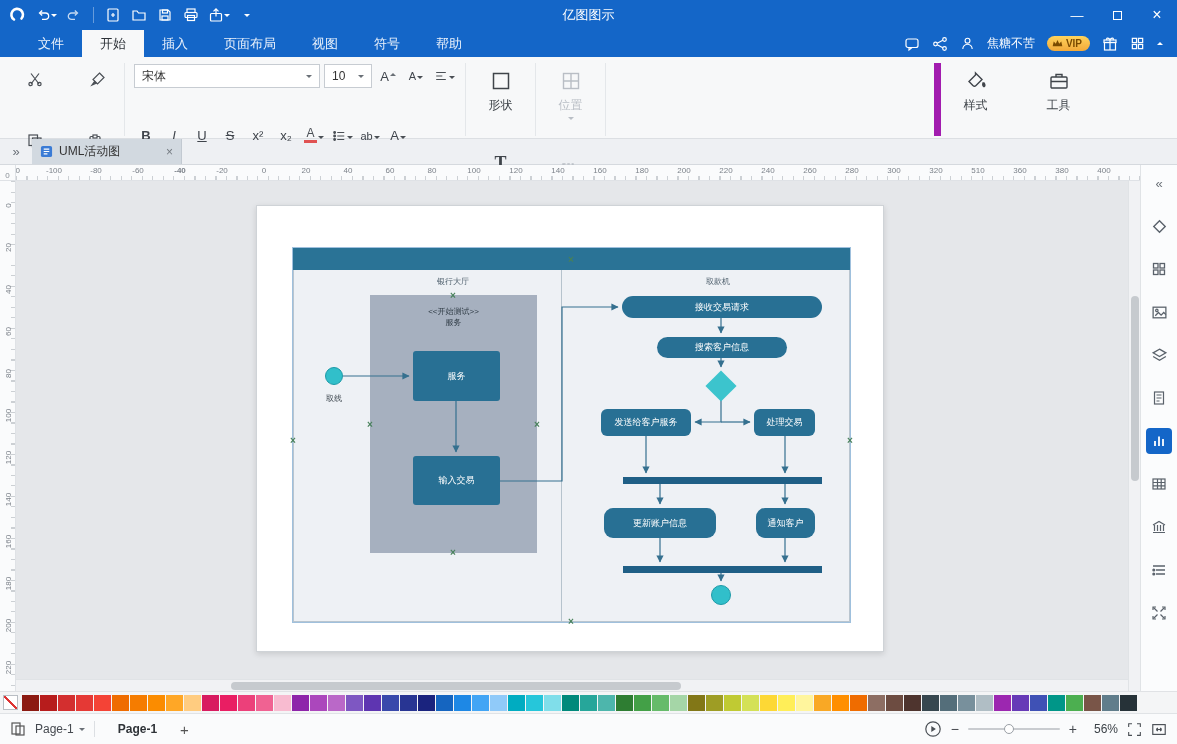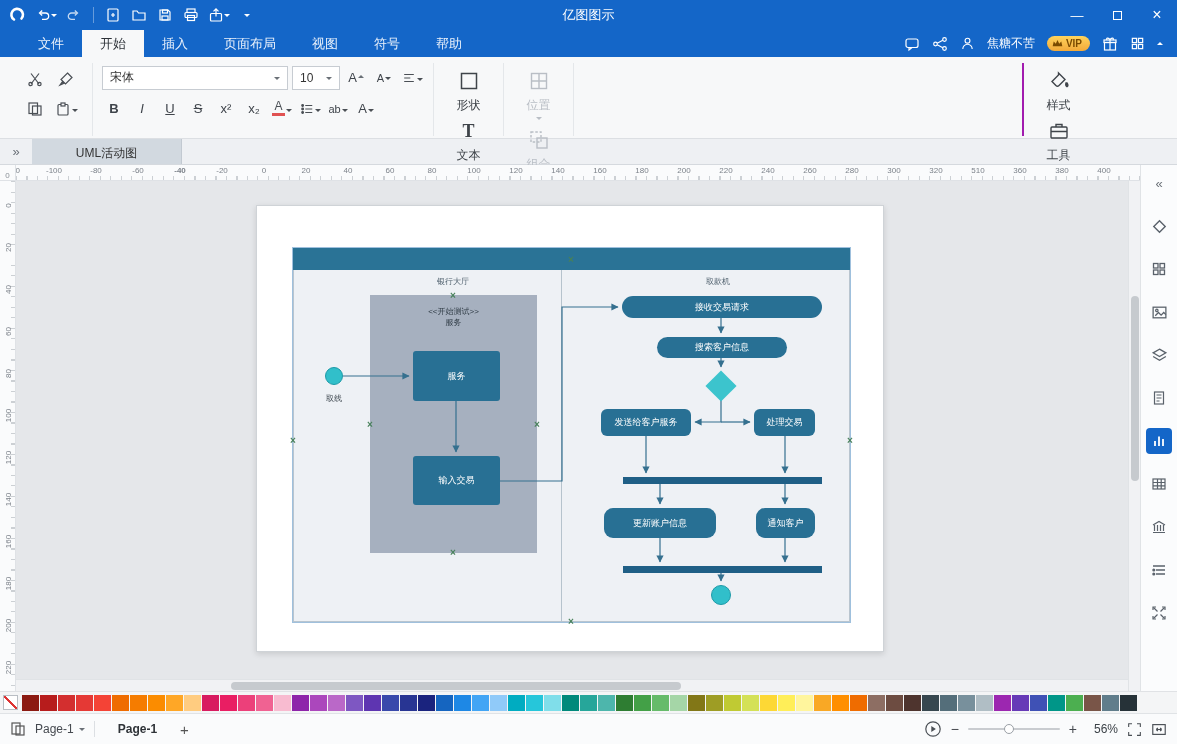--- a/index.html
+++ b/index.html
@@ -24,46 +24,46 @@
   
   .menubar{height:27px;background:var(--blue);display:flex;align-items:stretch;color:#eaf1fb;font-size:13px;padding-left:20px;}
   .menu-item{display:flex;align-items:center;padding:0 18px;cursor:default;}
   .menu-item.active{background:var(--ribbon);color:#2d3238;}
   .mb-right{margin-left:auto;display:flex;align-items:center;gap:12px;padding-right:14px;color:#fff;}
   .user-name{font-size:12px;}
   .vip{display:flex;align-items:center;gap:3px;background:linear-gradient(#ffd35c,#f2a93a);color:#7a4a00;
        font-size:10px;font-weight:bold;border-radius:9px;padding:2px 8px 2px 5px;}
   
   .ribbon{height:82px;background:var(--ribbon);border-bottom:1px solid #dcdfe3;display:flex;align-items:stretch;padding:6px 0 2px 12px;color:var(--ink);}
-  .rgroup{display:flex;flex-direction:column;justify-content:flex-start;padding:1px 9px;border-right:1px solid #e4e7ea;}
+  .rgroup{display:flex;flex-direction:column;justify-content:flex-start;padding:1px 9px;border-right:1px solid #e4e7ea;gap:32px;}
   .rrow{display:flex;align-items:center;gap:4px;height:27px;}
   .rrow+.rrow{margin-top:4px;}
   .ribtn{width:24px;height:23px;display:flex;align-items:center;justify-content:center;border-radius:3px;color:#4a4f55;font-size:13px;}
   .ribtn .tri{border-width:3px;margin:6px 0 0 1px;}
   .clip{display:grid;grid-template-columns:28px 34px;grid-auto-rows:30px;align-items:center;justify-items:center;}
   .selbox{background:#fff;border:1px solid #c7ccd2;height:24px;display:flex;align-items:center;padding:0 7px;font-size:12px;color:#333;gap:6px;}
   .selbox .tri{border-width:3.5px;border-top-color:#6a7077;margin:4px 0 0 auto;}
   .fmt{font-size:13px;color:#3f444b;}
   .fmt.b{font-weight:bold}.fmt.i{font-style:italic}.fmt.u{text-decoration:underline}.fmt.s{text-decoration:line-through}
   .colorA{display:flex;flex-direction:column;align-items:center;line-height:11px;font-size:12px;}
   .colorA .bar{width:13px;height:3px;background:#e05252;margin-top:1px;}
   .bigbtn{width:51px;display:flex;flex-direction:column;align-items:center;padding-top:4px;border-radius:3px;color:#3f444a;}
   .bigbtn .bicon{height:26px;display:flex;align-items:center;justify-content:center;}
   .bigbtn .blabel{font-size:12px;margin-top:3px;}
   .bigbtn .tri{border-width:3px;border-top-color:#6a7077;margin-top:3px;}
   .bigbtn.active{background:#e2edfa;outline:1px solid #a6c6ea;}
   .bigbtn.disabled{color:var(--dis);}
   .bigbtn.disabled .tri{border-top-color:var(--dis);}
   .bigrow{display:flex;align-items:stretch;}
-  .rgroup.right-tools{margin-left:auto;margin-right:84px;border-left:2px solid #a21caf;border-right:none;flex-direction:column;}
+  .rgroup.right-tools{margin-left:auto;margin-right:84px;border-left:7px solid #a21caf;border-right:none;flex-direction:row;}
   .bigT{font-size:18px;font-weight:bold;font-family:"Liberation Serif","DejaVu Serif",serif;}
   
   .tabbar{height:26px;background:#eef0f3;border-bottom:1px solid #d5d9de;display:flex;align-items:stretch;}
   .tab-expander{width:32px;display:flex;align-items:center;justify-content:center;color:#6b7178;font-size:13px;}
-  .doc-tab{width:150px;background:#d2d9e0;border-right:1px solid #c2c9d1;display:flex;align-items:center;gap:6px;padding:0 8px;font-size:12px;color:#333;flex-direction:column;}
+  .doc-tab{width:150px;background:#d2d9e0;border-right:1px solid #c2c9d1;display:flex;align-items:center;gap:6px;padding:0 8px;font-size:12px;color:#333;}
   .tab-close{margin-left:auto;color:#757b82;font-size:12px;}
   
   .main{height:526px;display:flex;align-items:stretch;}
   .draw-col{flex:1;display:flex;flex-direction:column;min-width:0;}
   .hrow{height:16px;display:flex;}
   .corner{width:16px;background:#fafbfc;border-right:1px solid #dfe2e6;border-bottom:1px solid #dfe2e6;font-size:8px;color:#8a9097;display:flex;align-items:flex-end;justify-content:center;}
   .hruler{flex:1;position:relative;background:#fafbfc;border-bottom:1px solid #dfe2e6;overflow:hidden;
     background-image:repeating-linear-gradient(90deg,#ccd0d4 0 1px,transparent 1px 10.5px);
     background-size:100% 4px;background-position:0 100%;background-repeat:no-repeat;}
   .hlab{position:absolute;top:1px;font-size:8px;color:#7c828a;transform:translateX(-50%);}

